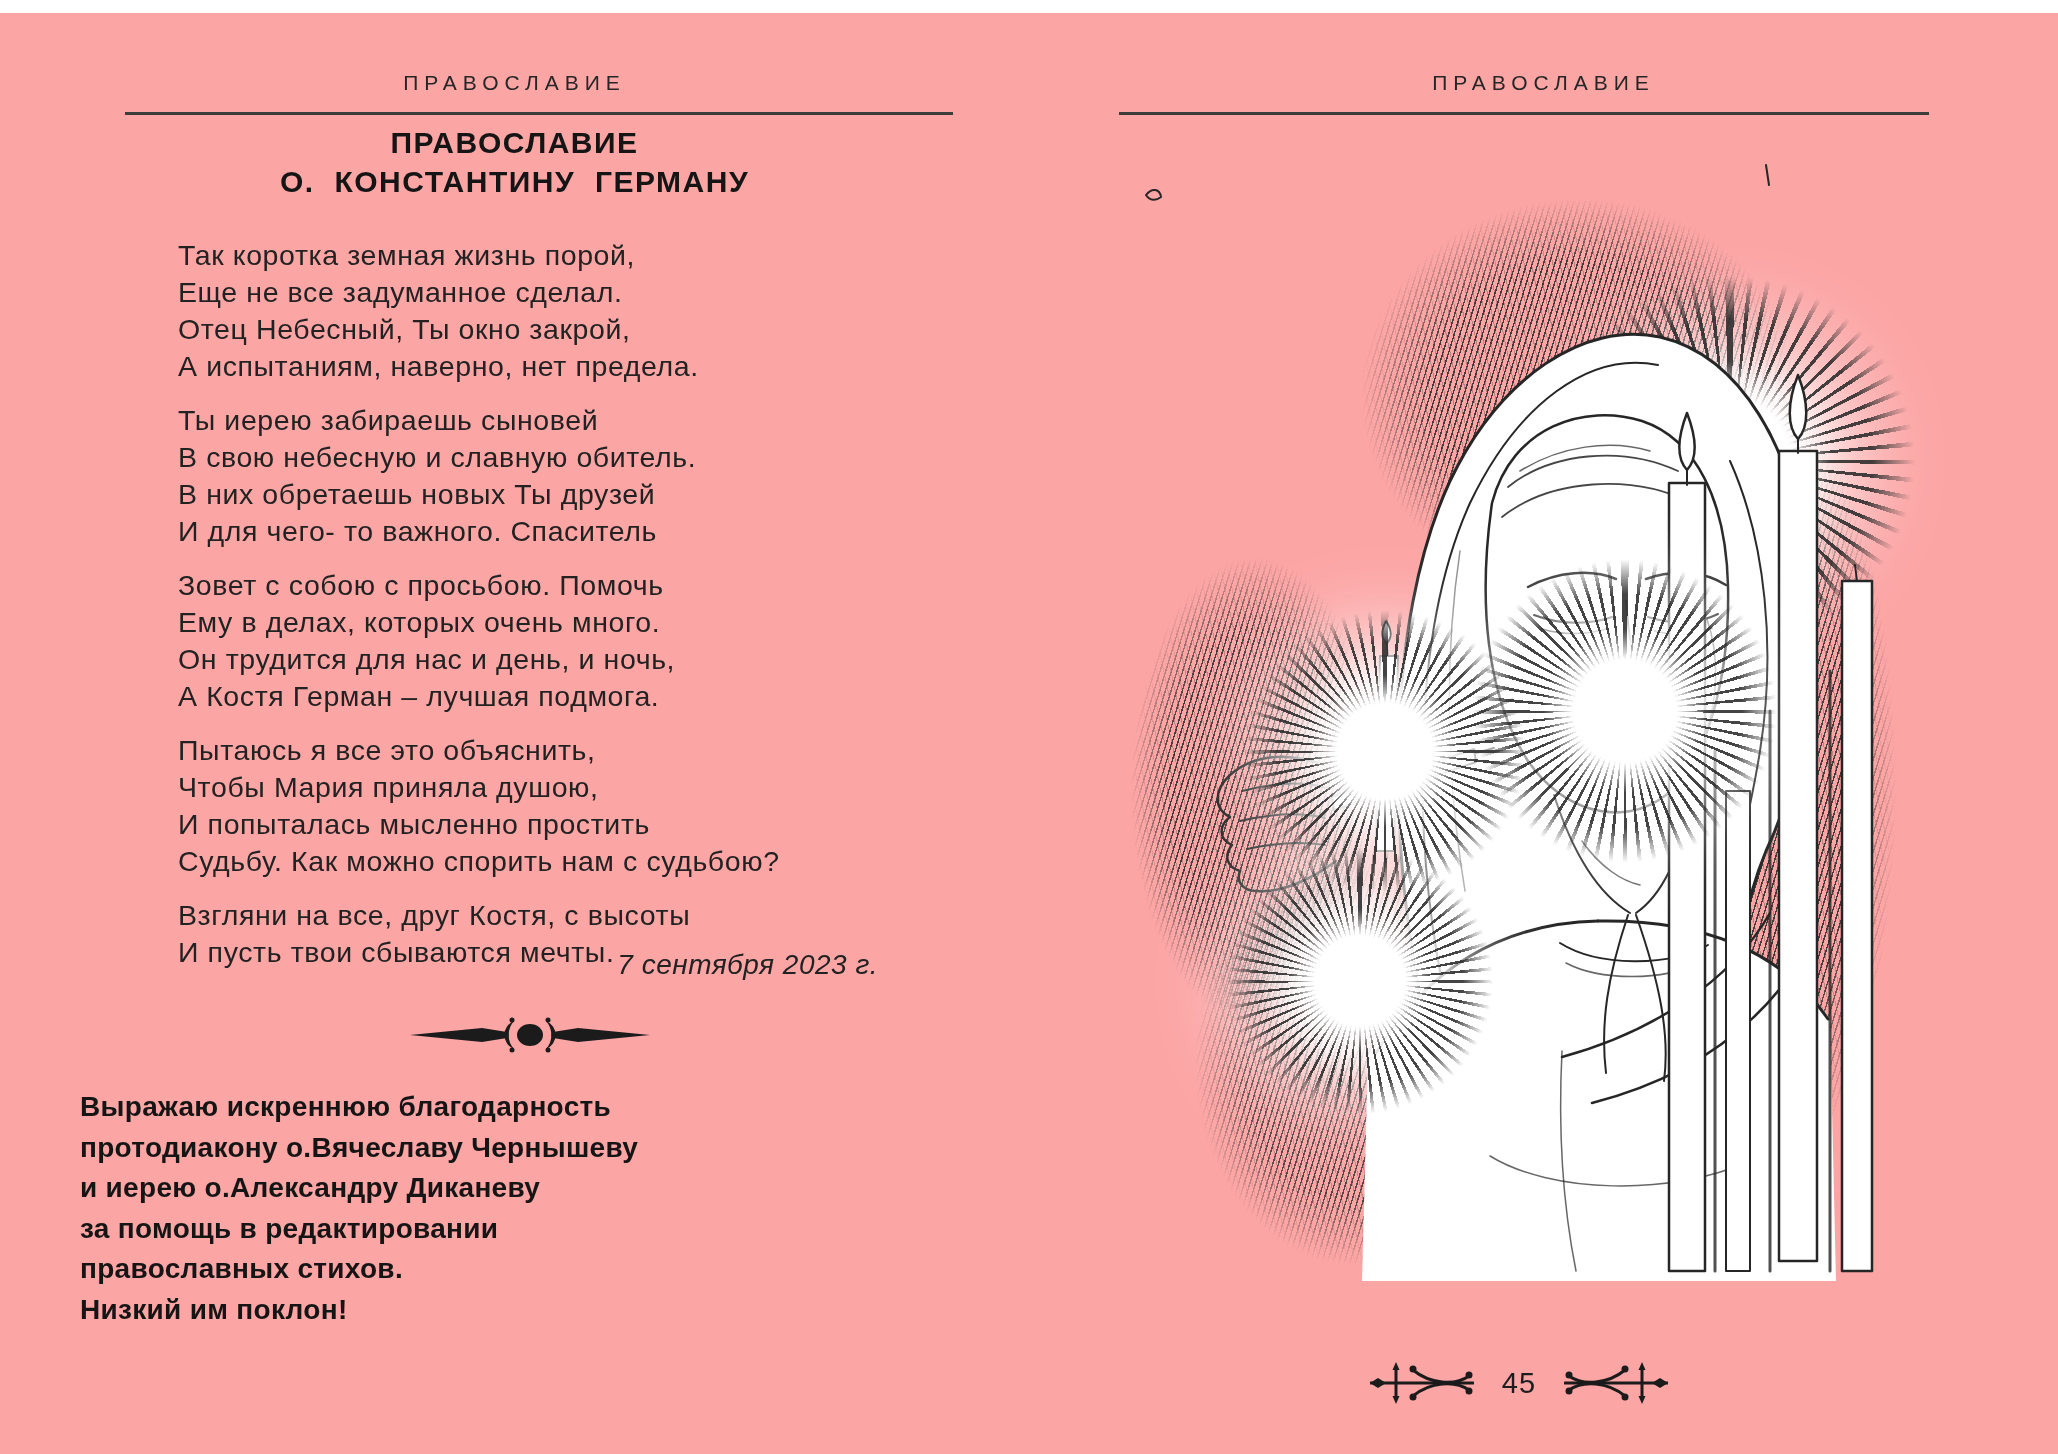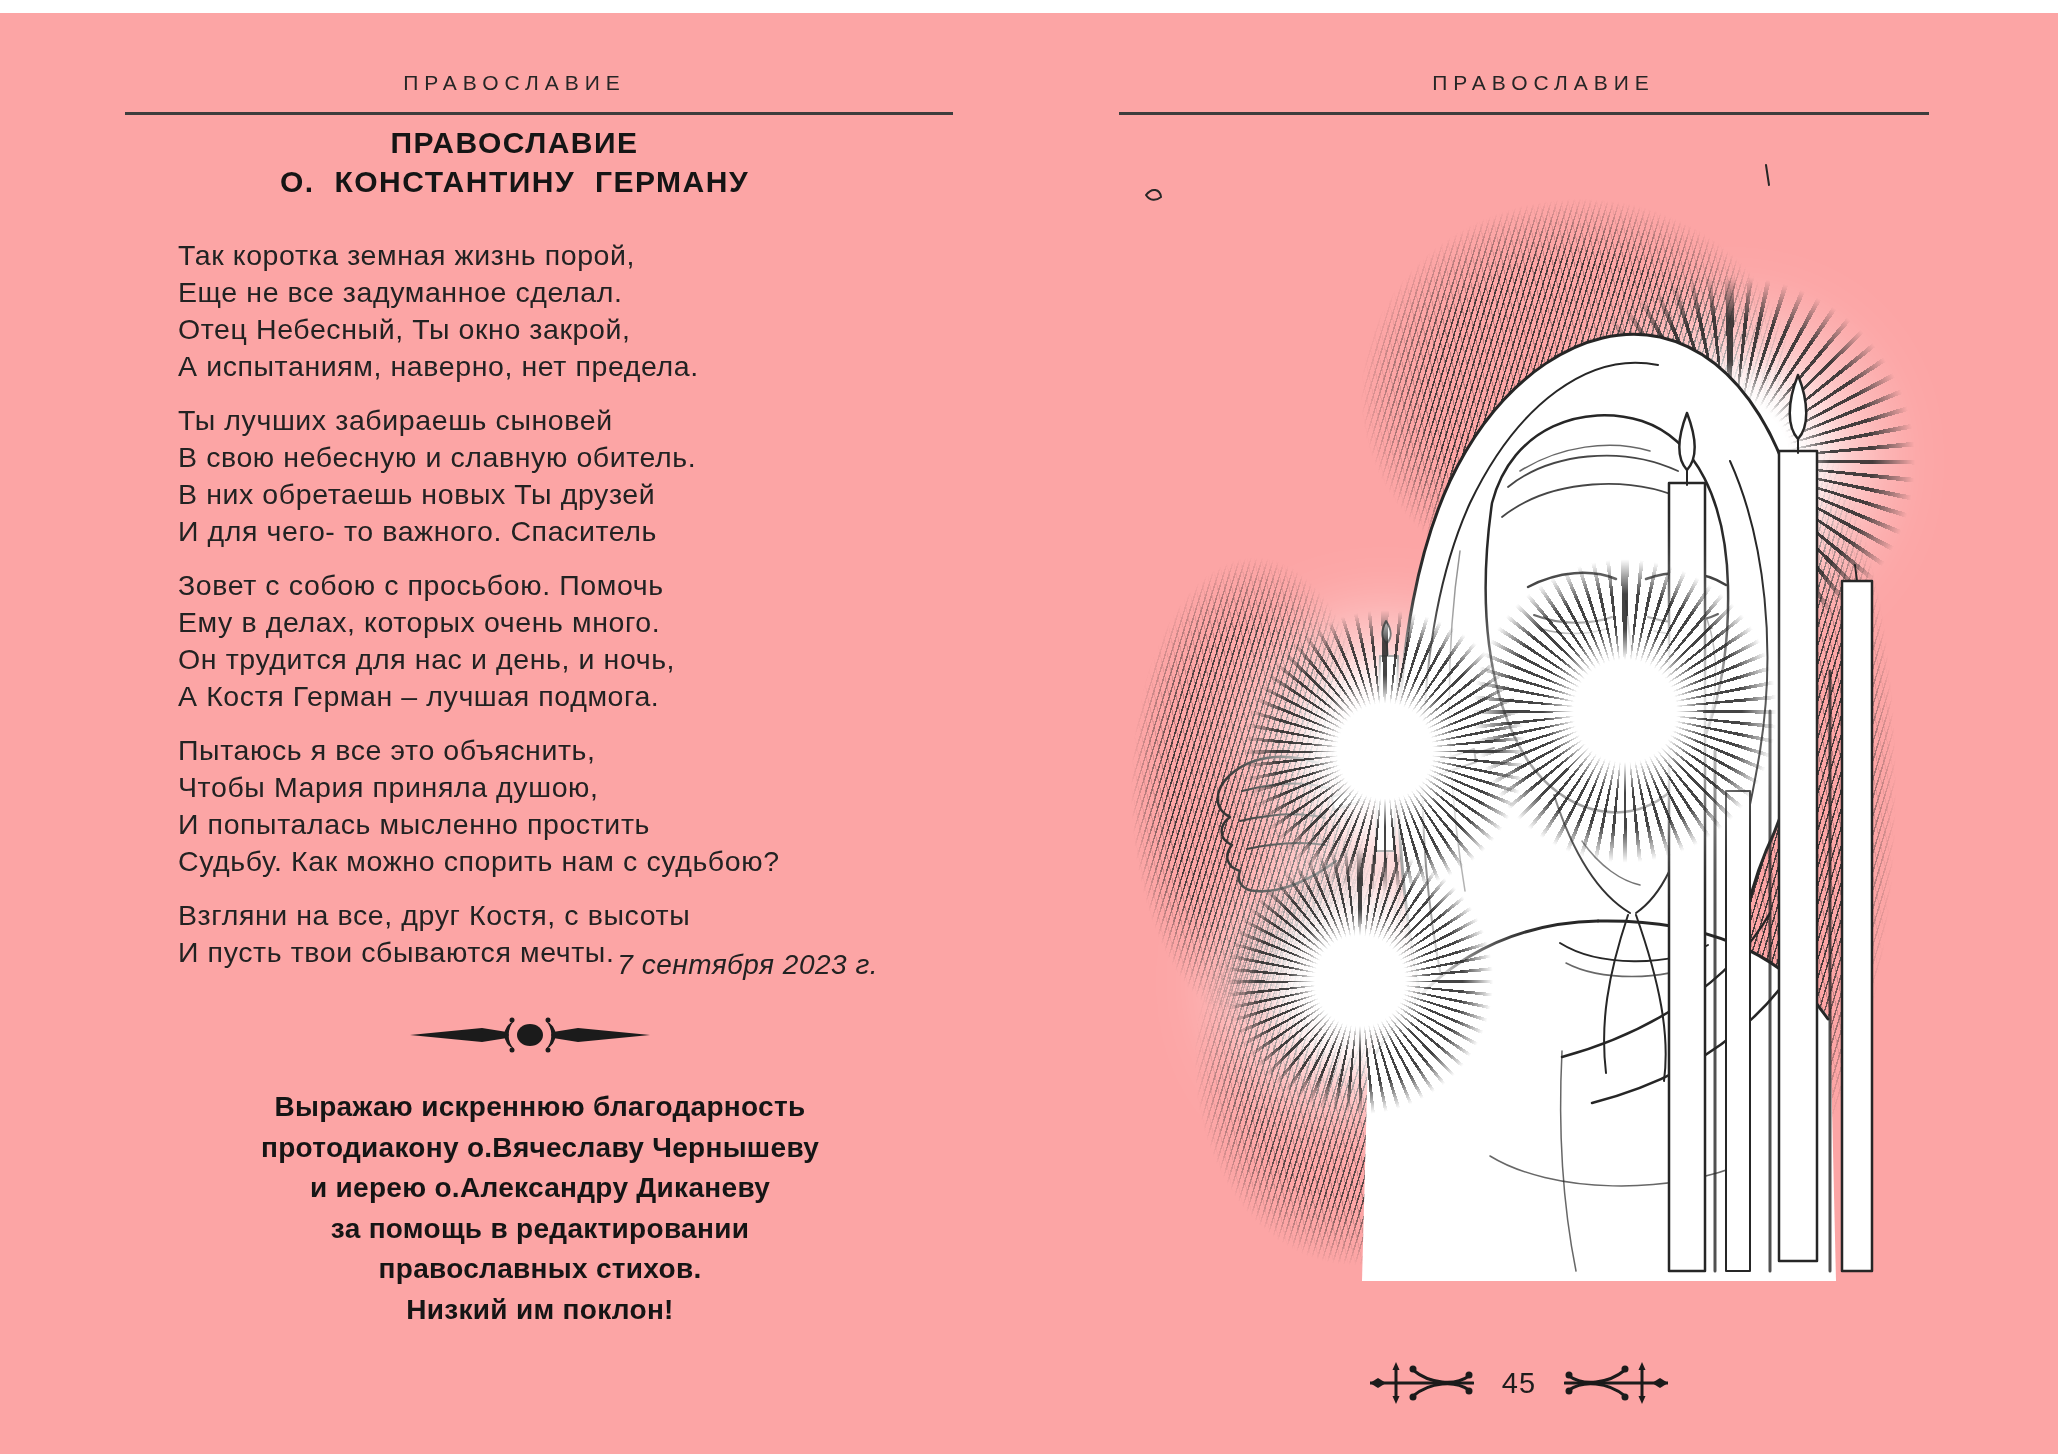--- a/index.html
+++ b/index.html
@@ -29,21 +29,21 @@
   .stanza{margin-bottom:17px;}
 
   .date-line{
     position:absolute;left:178px;top:936px;width:700px;text-align:right;
     font-style:italic;font-size:28px;color:#222;letter-spacing:0.5px;
   }
 
   .divider{position:absolute;left:408px;top:1000px;}
 
   .ack{
-    position:absolute;left:80px;top:1074px;width:920px;text-align:center;
+    position:absolute;left:80px;top:1074px;width:920px;
     font-weight:bold;font-size:28px;line-height:40.5px;color:#151515;letter-spacing:0.3px;
   }
 
   
   .illustration{position:absolute;left:101px;top:138px;width:800px;height:1150px;}
   .hatch{
     position:absolute;
     background-image:
       repeating-linear-gradient(107deg, rgba(40,40,40,.85) 0 1.4px, transparent 1.4px 5.4px),
       repeating-linear-gradient(78deg, rgba(40,40,40,.30) 0 1px, transparent 1px 7px);
@@ -96,21 +96,21 @@
   </div>
 
   <div class="poem">
     <div class="stanza">
       <div>Так коротка земная жизнь порой,</div>
       <div>Еще не все задуманное сделал.</div>
       <div>Отец Небесный, Ты окно закрой,</div>
       <div>А испытаниям, наверно, нет предела.</div>
     </div>
     <div class="stanza">
-      <div>Ты лучших забираешь сыновей</div>
+      <div>Ты иерею забираешь сыновей</div>
       <div>В свою небесную и славную обитель.</div>
       <div>В них обретаешь новых Ты друзей</div>
       <div>И для чего- то важного. Спаситель</div>
     </div>
     <div class="stanza">
       <div>Зовет с собою с просьбою. Помочь</div>
       <div>Ему в делах, которых очень много.</div>
       <div>Он трудится для нас и день, и ночь,</div>
       <div>А Костя Герман – лучшая подмога.</div>
     </div>

